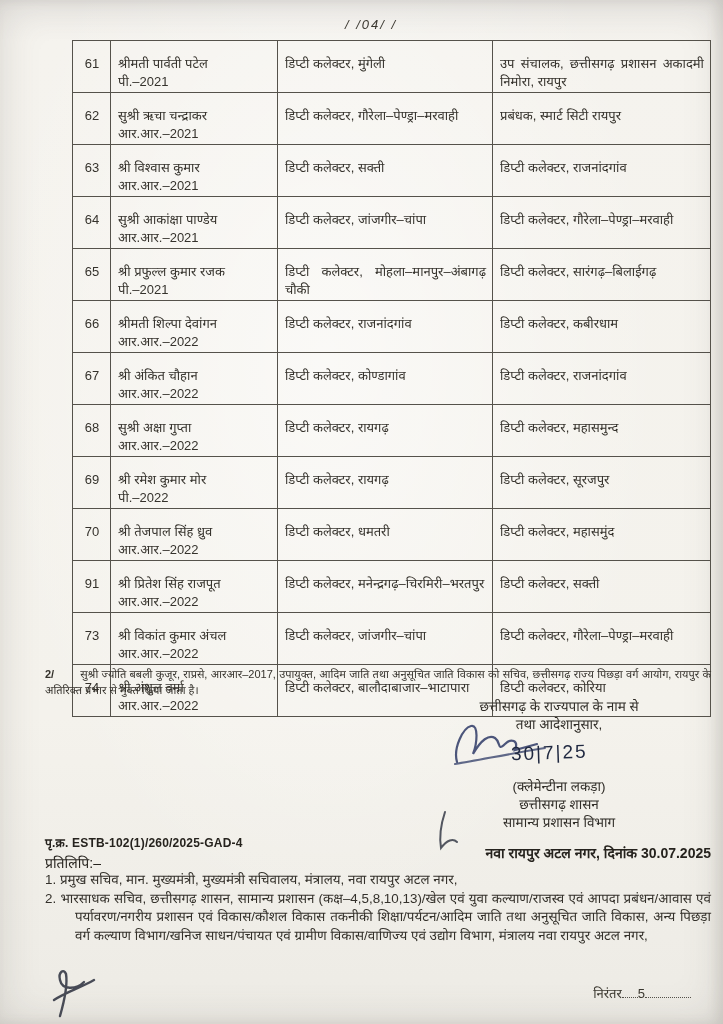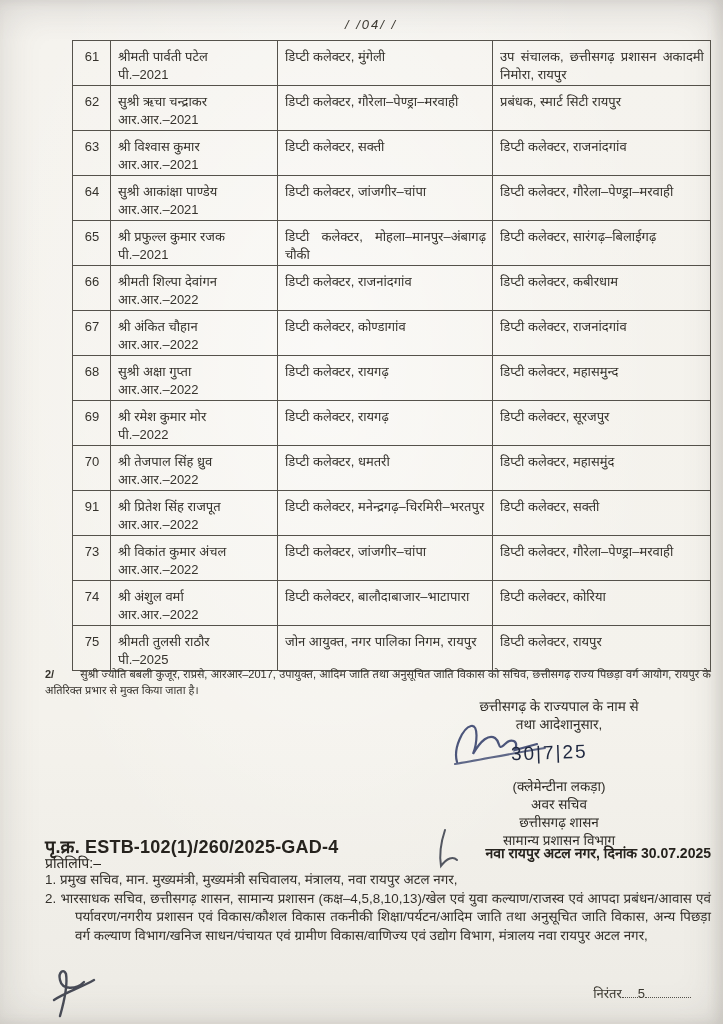--- a/index.html
+++ b/index.html
@@ -23,21 +23,21 @@
     position:absolute;top:17px;left:345px;
     font-size:13px;letter-spacing:2px;color:#3a372f;font-style:italic;
   }
   table.transfer{
     position:absolute;top:40px;left:72px;width:638px;
     border-collapse:collapse;table-layout:fixed;
     font-size:13px;line-height:17.5px;color:#35322c;
   }
   table.transfer td{
     border:1px solid #55524b;
-    padding:7px 6px 2px 7px;vertical-align:top;
+    padding:14px 6px 2px 7px;vertical-align:top;
     overflow:hidden;
   }
   table.transfer{border:1.5px solid #4c4942;}
   td.c-sn{text-align:center;padding-top:3px;}
   td.c-from,td.c-to{text-align:justify;}
   .row-h{height:37px;}
   .para2{
     position:absolute;top:666px;left:45px;width:666px;
     font-size:11px;line-height:16px;text-align:justify;color:#34312b;
   }
@@ -50,21 +50,21 @@
   .sig-zone{position:relative;height:44px;}
   .hand-date{
     position:absolute;left:108px;top:10px;
     font-size:19px;letter-spacing:2px;color:#1f2840;
     transform:rotate(-2deg);white-space:nowrap;
   }
   .sig-svg{position:absolute;left:46px;top:-24px;}
   .dept-check{position:absolute;left:28px;top:-4px;}
   .ref-line{
     position:absolute;top:834px;left:45px;
-    font-size:18px;font-weight:bold;color:#26231e;letter-spacing:.2px;
+    font-size:12px;font-weight:bold;color:#26231e;letter-spacing:.2px;
   }
   .place-date{
     position:absolute;top:843px;right:12px;
     font-size:14px;font-weight:bold;color:#26231e;text-align:right;
   }
   .copy-label{
     position:absolute;top:853px;left:45px;
     font-size:14px;font-weight:normal;color:#26231e;
   }
   .copy-list{
@@ -221,48 +221,38 @@
     <tr class="row-h">
       <td class="c-sn">74</td>
       <td class="c-name">
         <div class="nm">श्री अंशुल वर्मा</div>
         <div class="bt">आर.आर.–2022</div>
       </td>
       <td class="c-from">डिप्टी कलेक्टर, बालौदाबाजार–भाटापारा</td>
       <td class="c-to">डिप्टी कलेक्टर, कोरिया</td>
     </tr>
 
-    <tr class="row-h">
-      <td class="c-sn">75</td>
-      <td class="c-name">
-        <div class="nm">श्रीमती तुलसी राठौर</div>
-        <div class="bt">पी.–2025</div>
-      </td>
-      <td class="c-from">जोन आयुक्त, नगर पालिका निगम, रायपुर</td>
-      <td class="c-to">डिप्टी कलेक्टर, रायपुर</td>
-    </tr>
   </tbody>
   </table>
 
   <div class="para2">
     <span class="pnum">2/</span><span>सुश्री ज्योति बबली कुजूर, राप्रसे, आरआर–2017, उपायुक्त, आदिम जाति तथा अनुसूचित जाति विकास को सचिव, छत्तीसगढ़ राज्य पिछड़ा वर्ग आयोग, रायपुर के अतिरिक्त प्रभार से मुक्त किया जाता है।</span>
   </div>
 
   <div class="sign-block">
     <div class="l">छत्तीसगढ़ के राज्यपाल के नाम से</div>
     <div class="l">तथा आदेशानुसार,</div>
     <div class="sig-zone">
       <svg class="sig-svg" width="110" height="62" viewBox="0 0 110 62">
         <path class="ink" stroke-width="2.2" d="M8 52 C 4 38, 14 18, 22 16 C 30 14, 28 34, 24 44 C 32 30, 40 24, 46 28 C 52 32, 48 42, 56 34 C 62 28, 70 30, 66 40 L 88 34" opacity="0.85"></path>
         <path class="ink" stroke-width="2" d="M6 54 C 30 50, 60 44, 96 38" opacity="0.75"></path>
       </svg>
       <div class="hand-date">30|7|25</div>
     </div>
     <div class="l">(क्लेमेन्टीना लकड़ा)</div>
-    <div class="l">अवर सचिव</div>
     <div class="l">छत्तीसगढ़ शासन</div>
     <div class="l">
       <svg class="dept-check" width="30" height="42" viewBox="0 0 30 42">
         <path class="ink-dark" stroke-width="2" d="M14 2 C 10 14, 8 26, 10 38 C 16 30, 22 28, 26 32" opacity="0.8"></path>
       </svg>
       <span>सामान्य प्रशासन विभाग</span>
     </div>
   </div>
 
   <div class="ref-line">पृ.क्र. ESTB-102(1)/260/2025-GAD-4</div>

